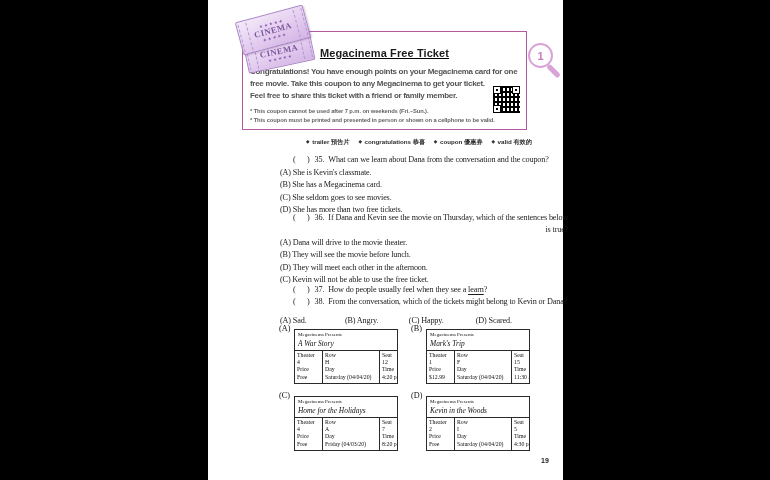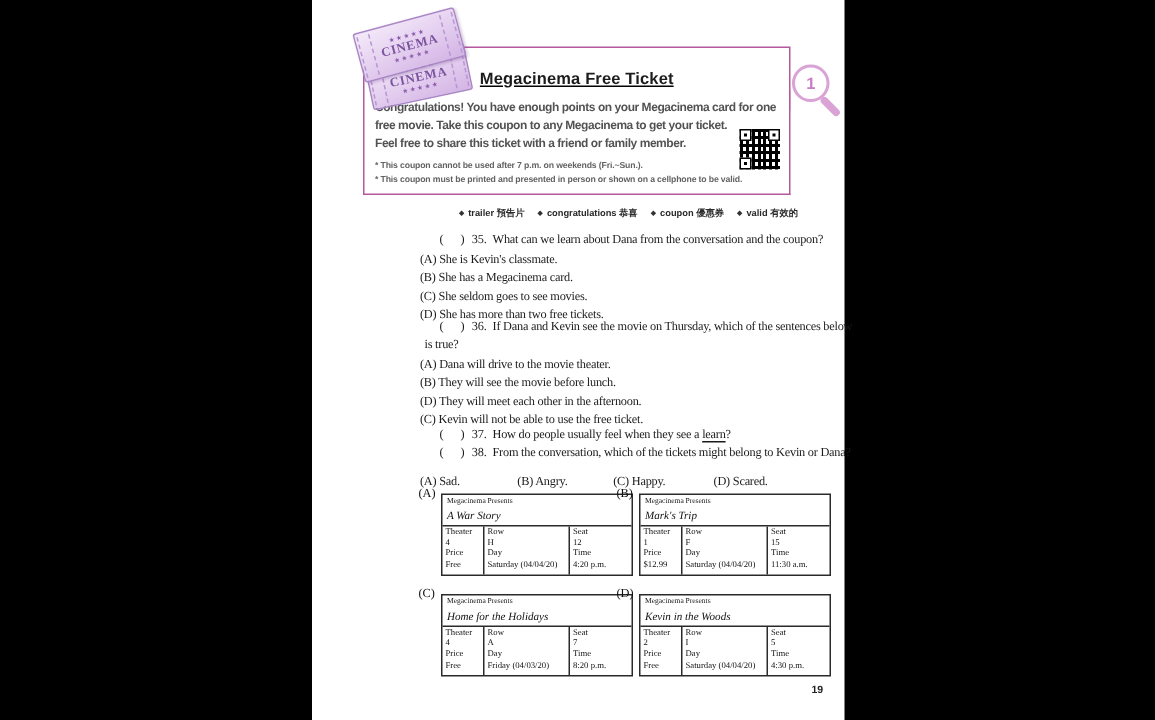--- a/index.html
+++ b/index.html
@@ -48,37 +48,37 @@
   .vocab{position:absolute;left:34px;top:138px;width:290px;text-align:right;font-family:"Liberation Sans",sans-serif;
       font-size:6.2px;font-weight:bold;color:#2a2a2a;white-space:nowrap;}
   .vocab .vitem{margin-left:7px;}
   .vocab .vb{font-size:4.5px;vertical-align:1px;color:#333;margin-right:1px;}
 
   
   .q{position:absolute;left:37px;font-family:"Liberation Serif",serif;font-size:8.2px;letter-spacing:-.15px;color:#1b1b1b;white-space:nowrap;}
   .qhead{line-height:12px;padding-left:48px;}
   .paren{white-space:pre;}
   .qnum{margin:0 4px 0 5px;}
-  .qcont{margin-left:38px;line-height:12px;}
+  .qcont{margin-left:38px;line-height:12px;text-align:right;}
   .qopts{margin-left:35px;margin-top:1px;}
   .qopts>div{line-height:12.3px;}
   .iopts{margin-left:35px;margin-top:20px;}
   .iopts span{display:inline-block;}
   .iopts span:nth-child(1){width:63px;}
   .iopts span:nth-child(2){width:62px;}
   .iopts span:nth-child(3){width:65px;}
   .u{text-decoration:underline;text-underline-offset:1.5px;}
   .q35{top:154px;} .q36{top:212px;} .q37{top:284px;} .q38{top:296px;}
 
   
   .twrap{position:absolute;display:flex;align-items:flex-start;font-family:"Liberation Serif",serif;color:#111;}
   .tA{left:71px;top:324px;} .tB{left:203px;top:324px;}
   .tC{left:71px;top:391px;} .tD{left:203px;top:391px;}
   .tlabel{font-size:8.2px;width:15px;line-height:9px;}
-  .tcard{width:128px;border:1.2px solid #2a2a2a;background:#fff;margin-top:5px;box-sizing:border-box;}
+  .tcard{width:104px;border:1.2px solid #2a2a2a;background:#fff;margin-top:5px;box-sizing:border-box;}
   .presents{font-size:5px;line-height:6px;padding:2px 3px 1px;}
   .movie{font-style:italic;font-size:7.4px;line-height:9px;padding:0 3px 2px;border-bottom:1px solid #2a2a2a;}
   .tgrid{display:flex;}
   .tc{font-size:5.8px;line-height:7.2px;padding:1px 1px 2px 2px;box-sizing:border-box;white-space:nowrap;overflow:hidden;}
   .tc1{width:27px;} .tc2{width:58px;border-left:1px solid #2a2a2a;border-right:1px solid #2a2a2a;} .tc3{flex:1;}
 
   .pagenum{position:absolute;left:333px;top:457px;font-family:"Liberation Sans",sans-serif;font-weight:bold;font-size:7px;color:#222;}
 </style>
 </head>
 <body>

